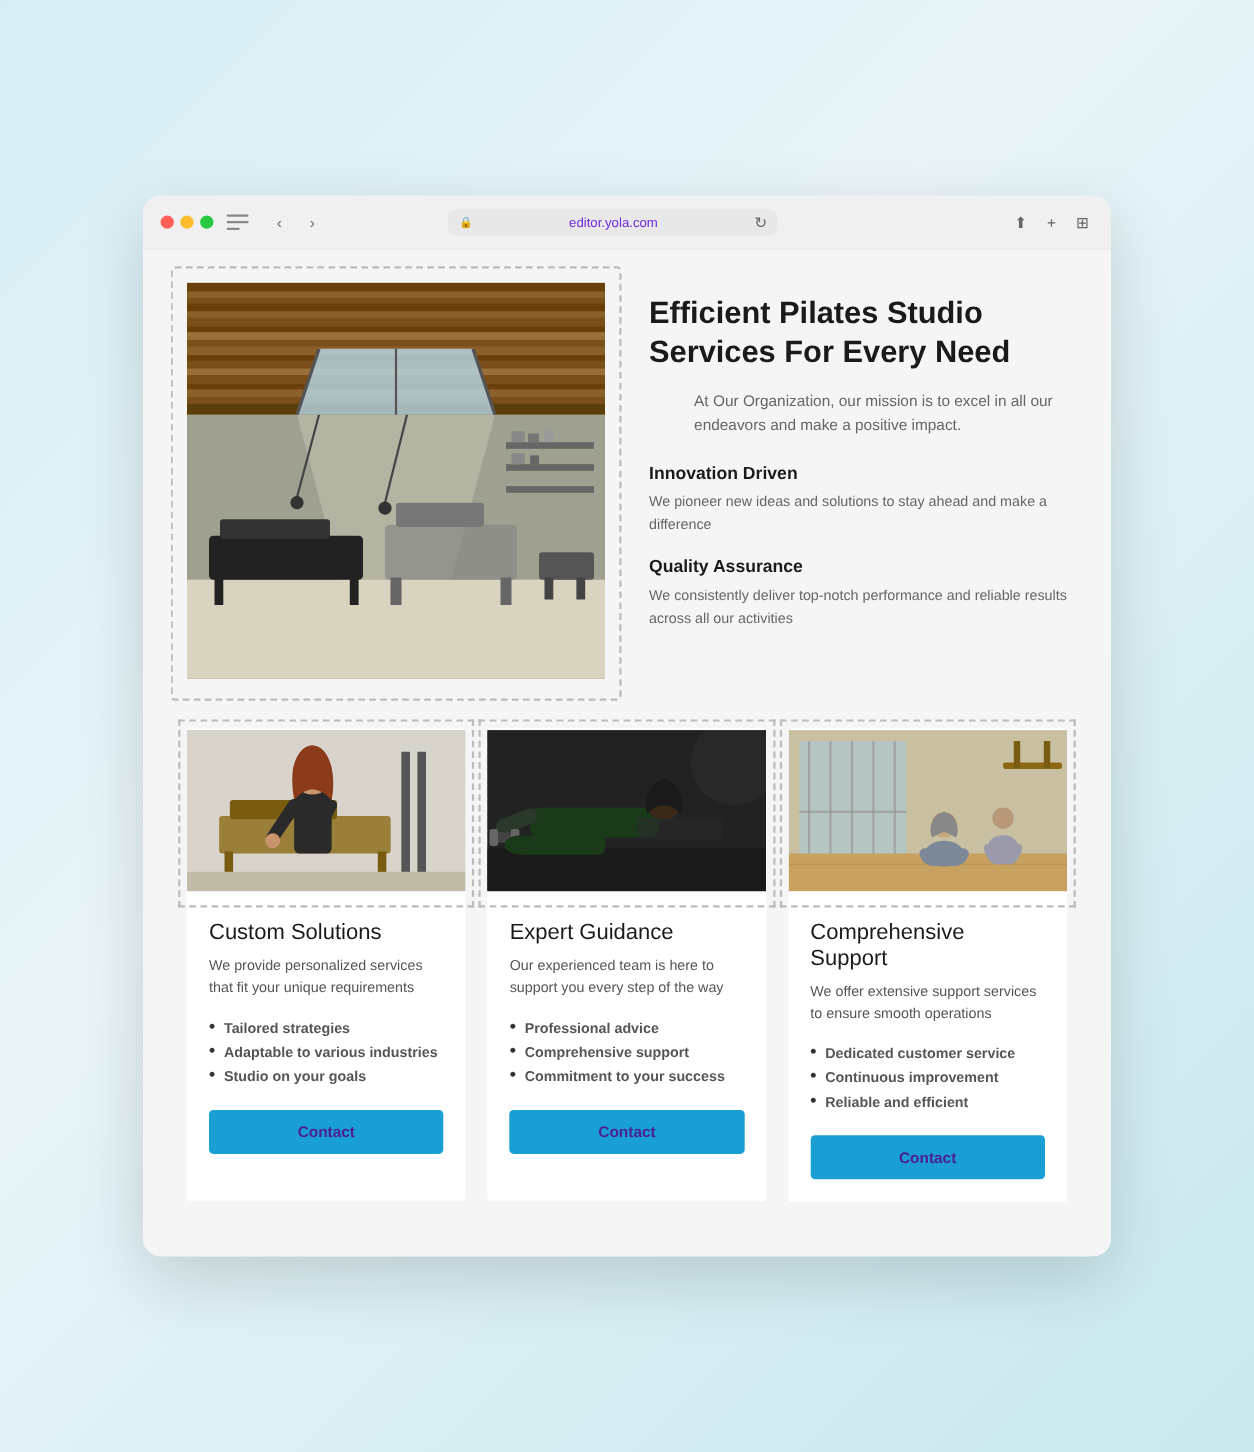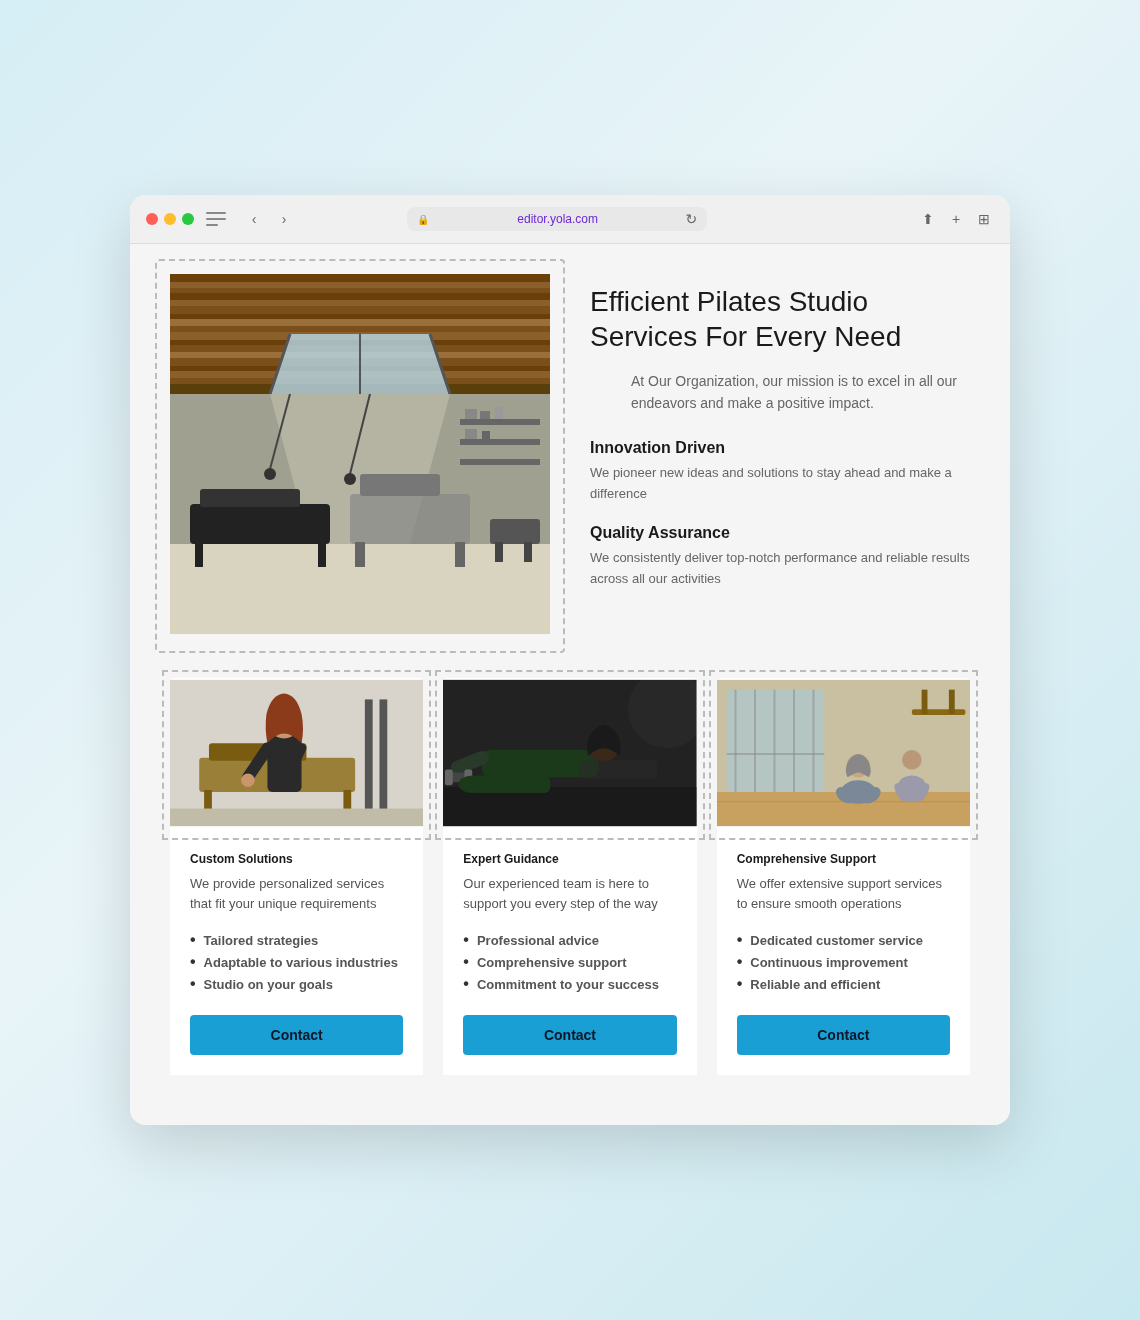--- a/index.html
+++ b/index.html
@@ -163,21 +163,21 @@
       pointer-events: none;
     }
 
     .hero-content {
       flex: 1;
       padding-top: 10px;
     }
 
     .hero-title {
       font-size: 28px;
-      font-weight: 400;
+      font-weight: 700;
       color: #1a1a1a;
       line-height: 1.25;
       margin-bottom: 16px;
     }
 
     .hero-subtitle {
       font-size: 14px;
       color: #666;
       line-height: 1.6;
       margin-bottom: 24px;
@@ -229,22 +229,22 @@
       border: 2px dashed #bbb;
       pointer-events: none;
     }
 
     .card-body {
       padding: 20px;
       background: #fff;
     }
 
     .card-title {
-      font-size: 12px;
-      font-weight: 700;
+      font-size: 20px;
+      font-weight: 400;
       color: #1a1a1a;
       margin-bottom: 8px;
     }
 
     .card-desc {
       font-size: 13px;
       color: #555;
       line-height: 1.5;
       margin-bottom: 16px;
     }
@@ -267,21 +267,21 @@
     .card-list li::before {
       content: '•';
       color: #333;
       font-size: 16px;
       line-height: 1;
     }
 
     .contact-btn {
       width: 100%;
       background: #1a9fd4;
-      color: #0f172a;
+      color: #4c1d95;
       border: none;
       border-radius: 4px;
       padding: 12px;
       font-size: 14px;
       font-weight: 600;
       cursor: pointer;
       text-align: center;
     }
 
     

